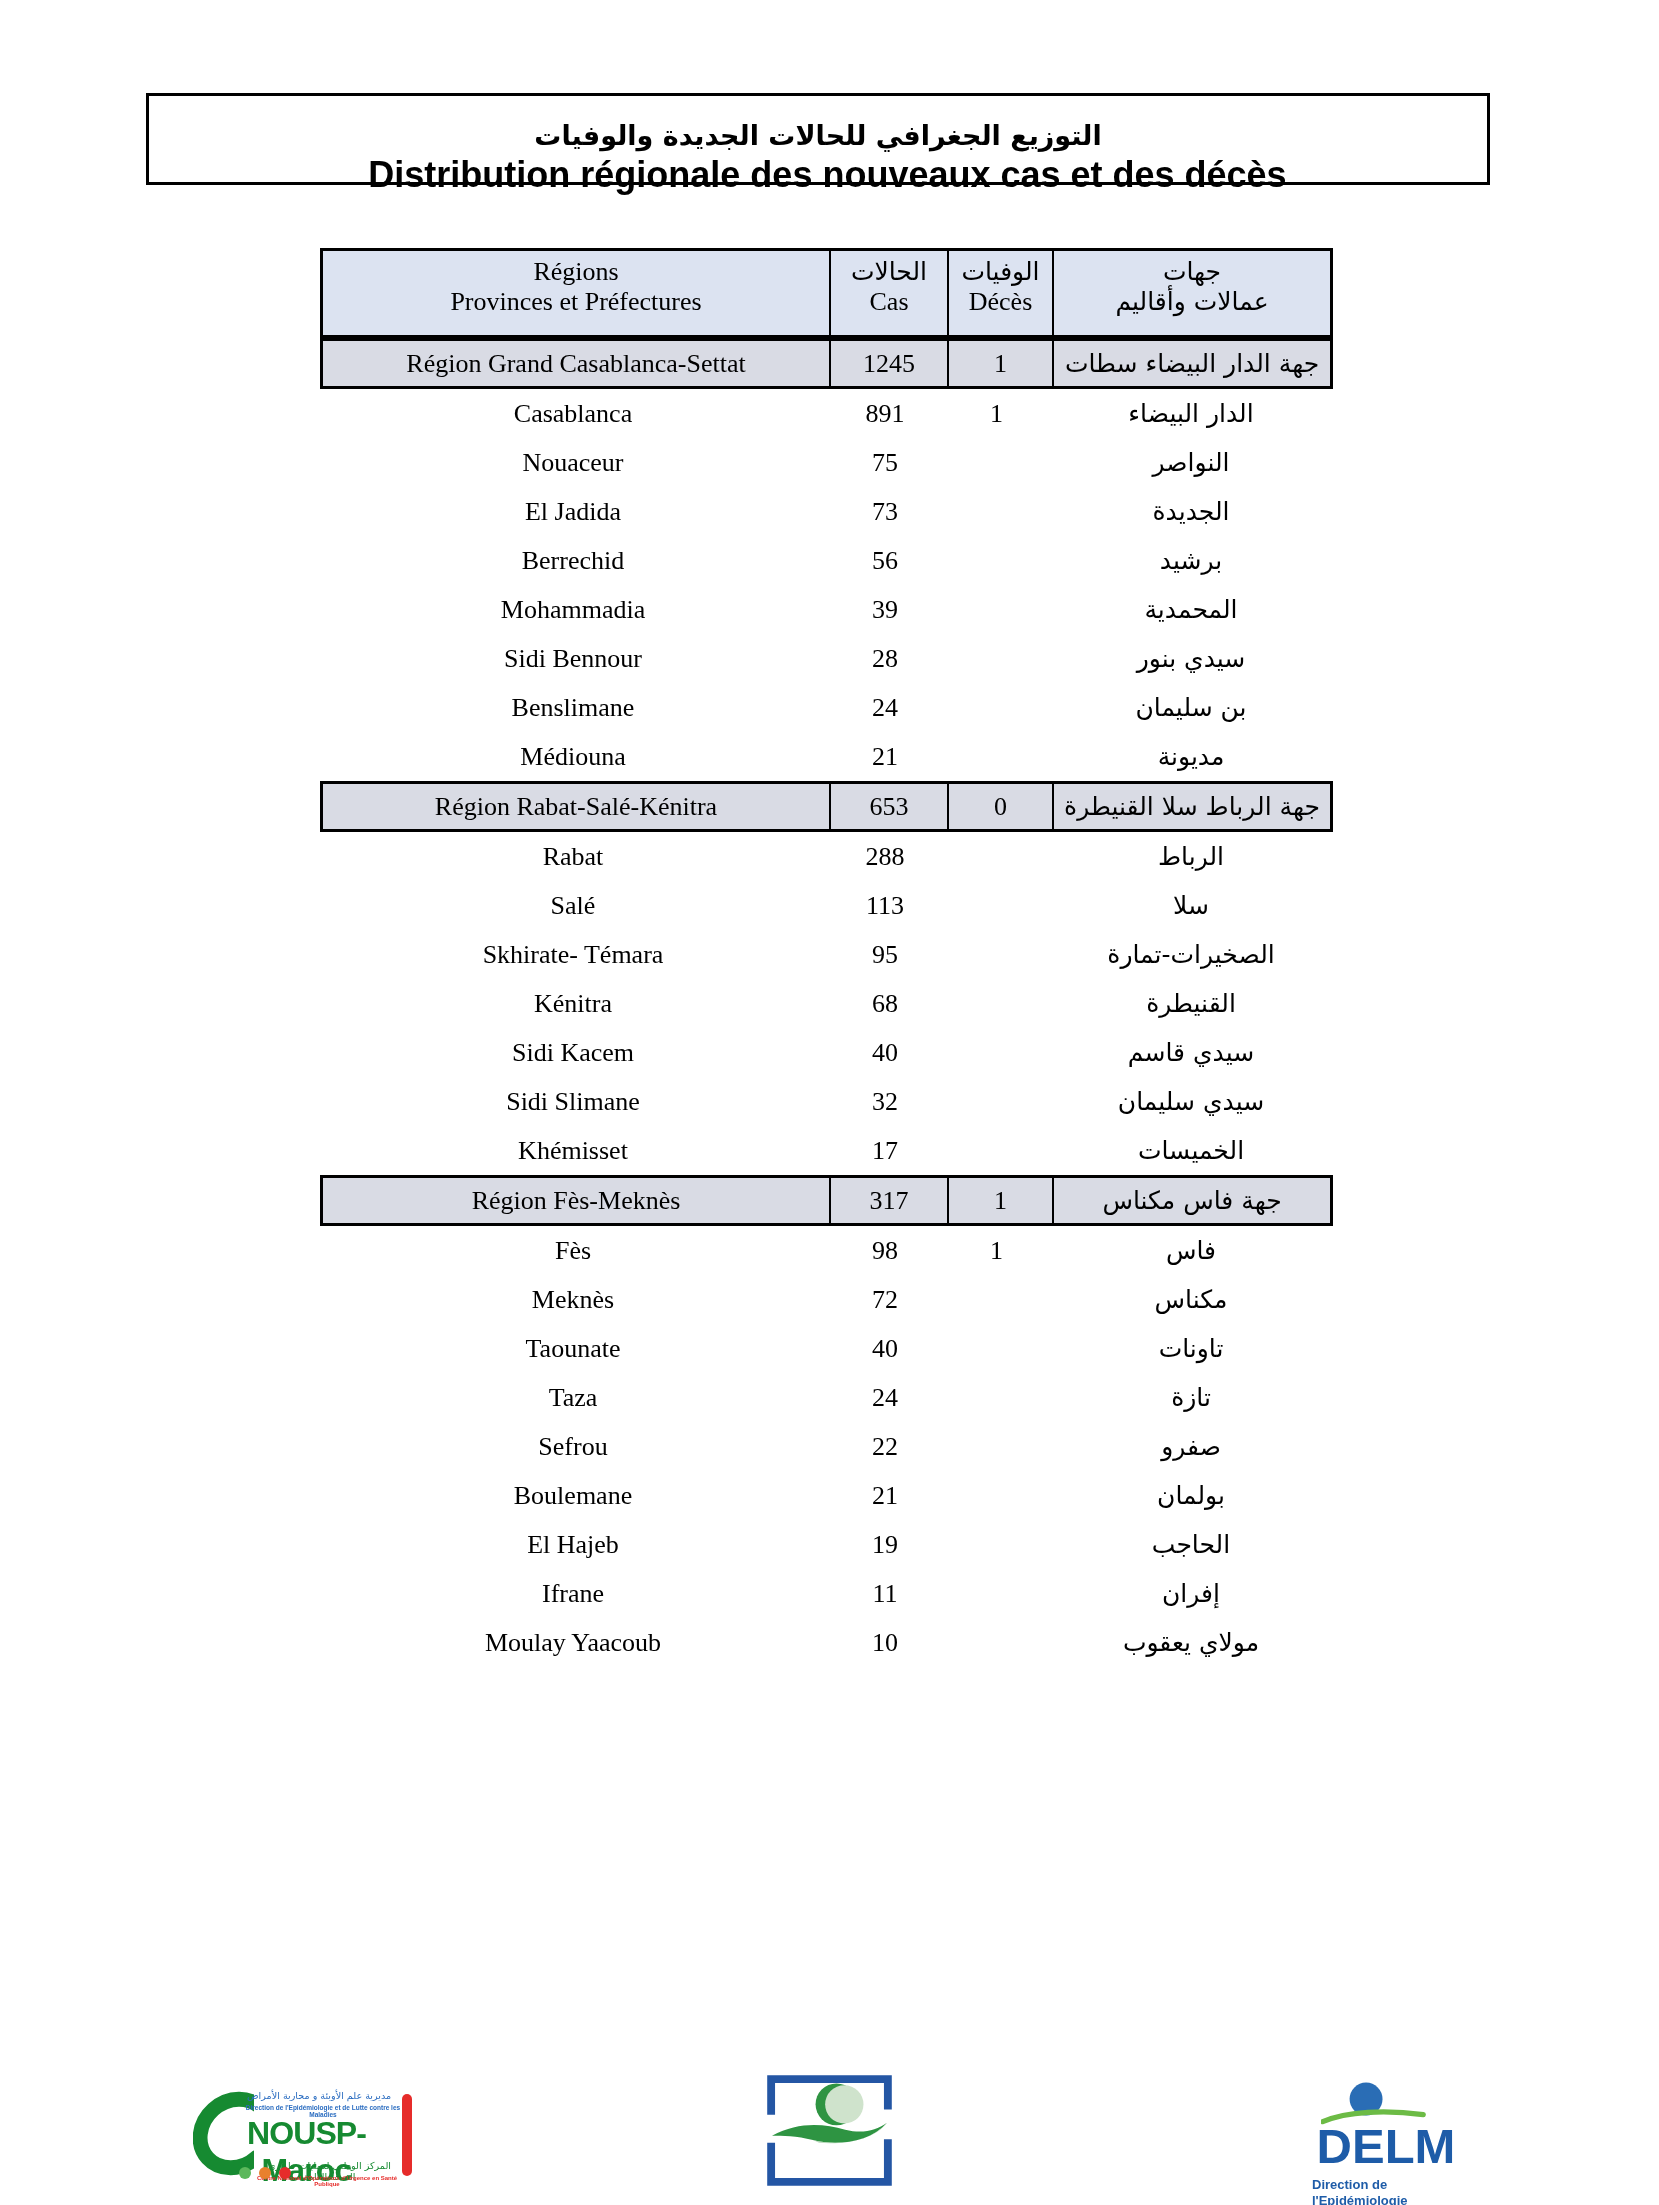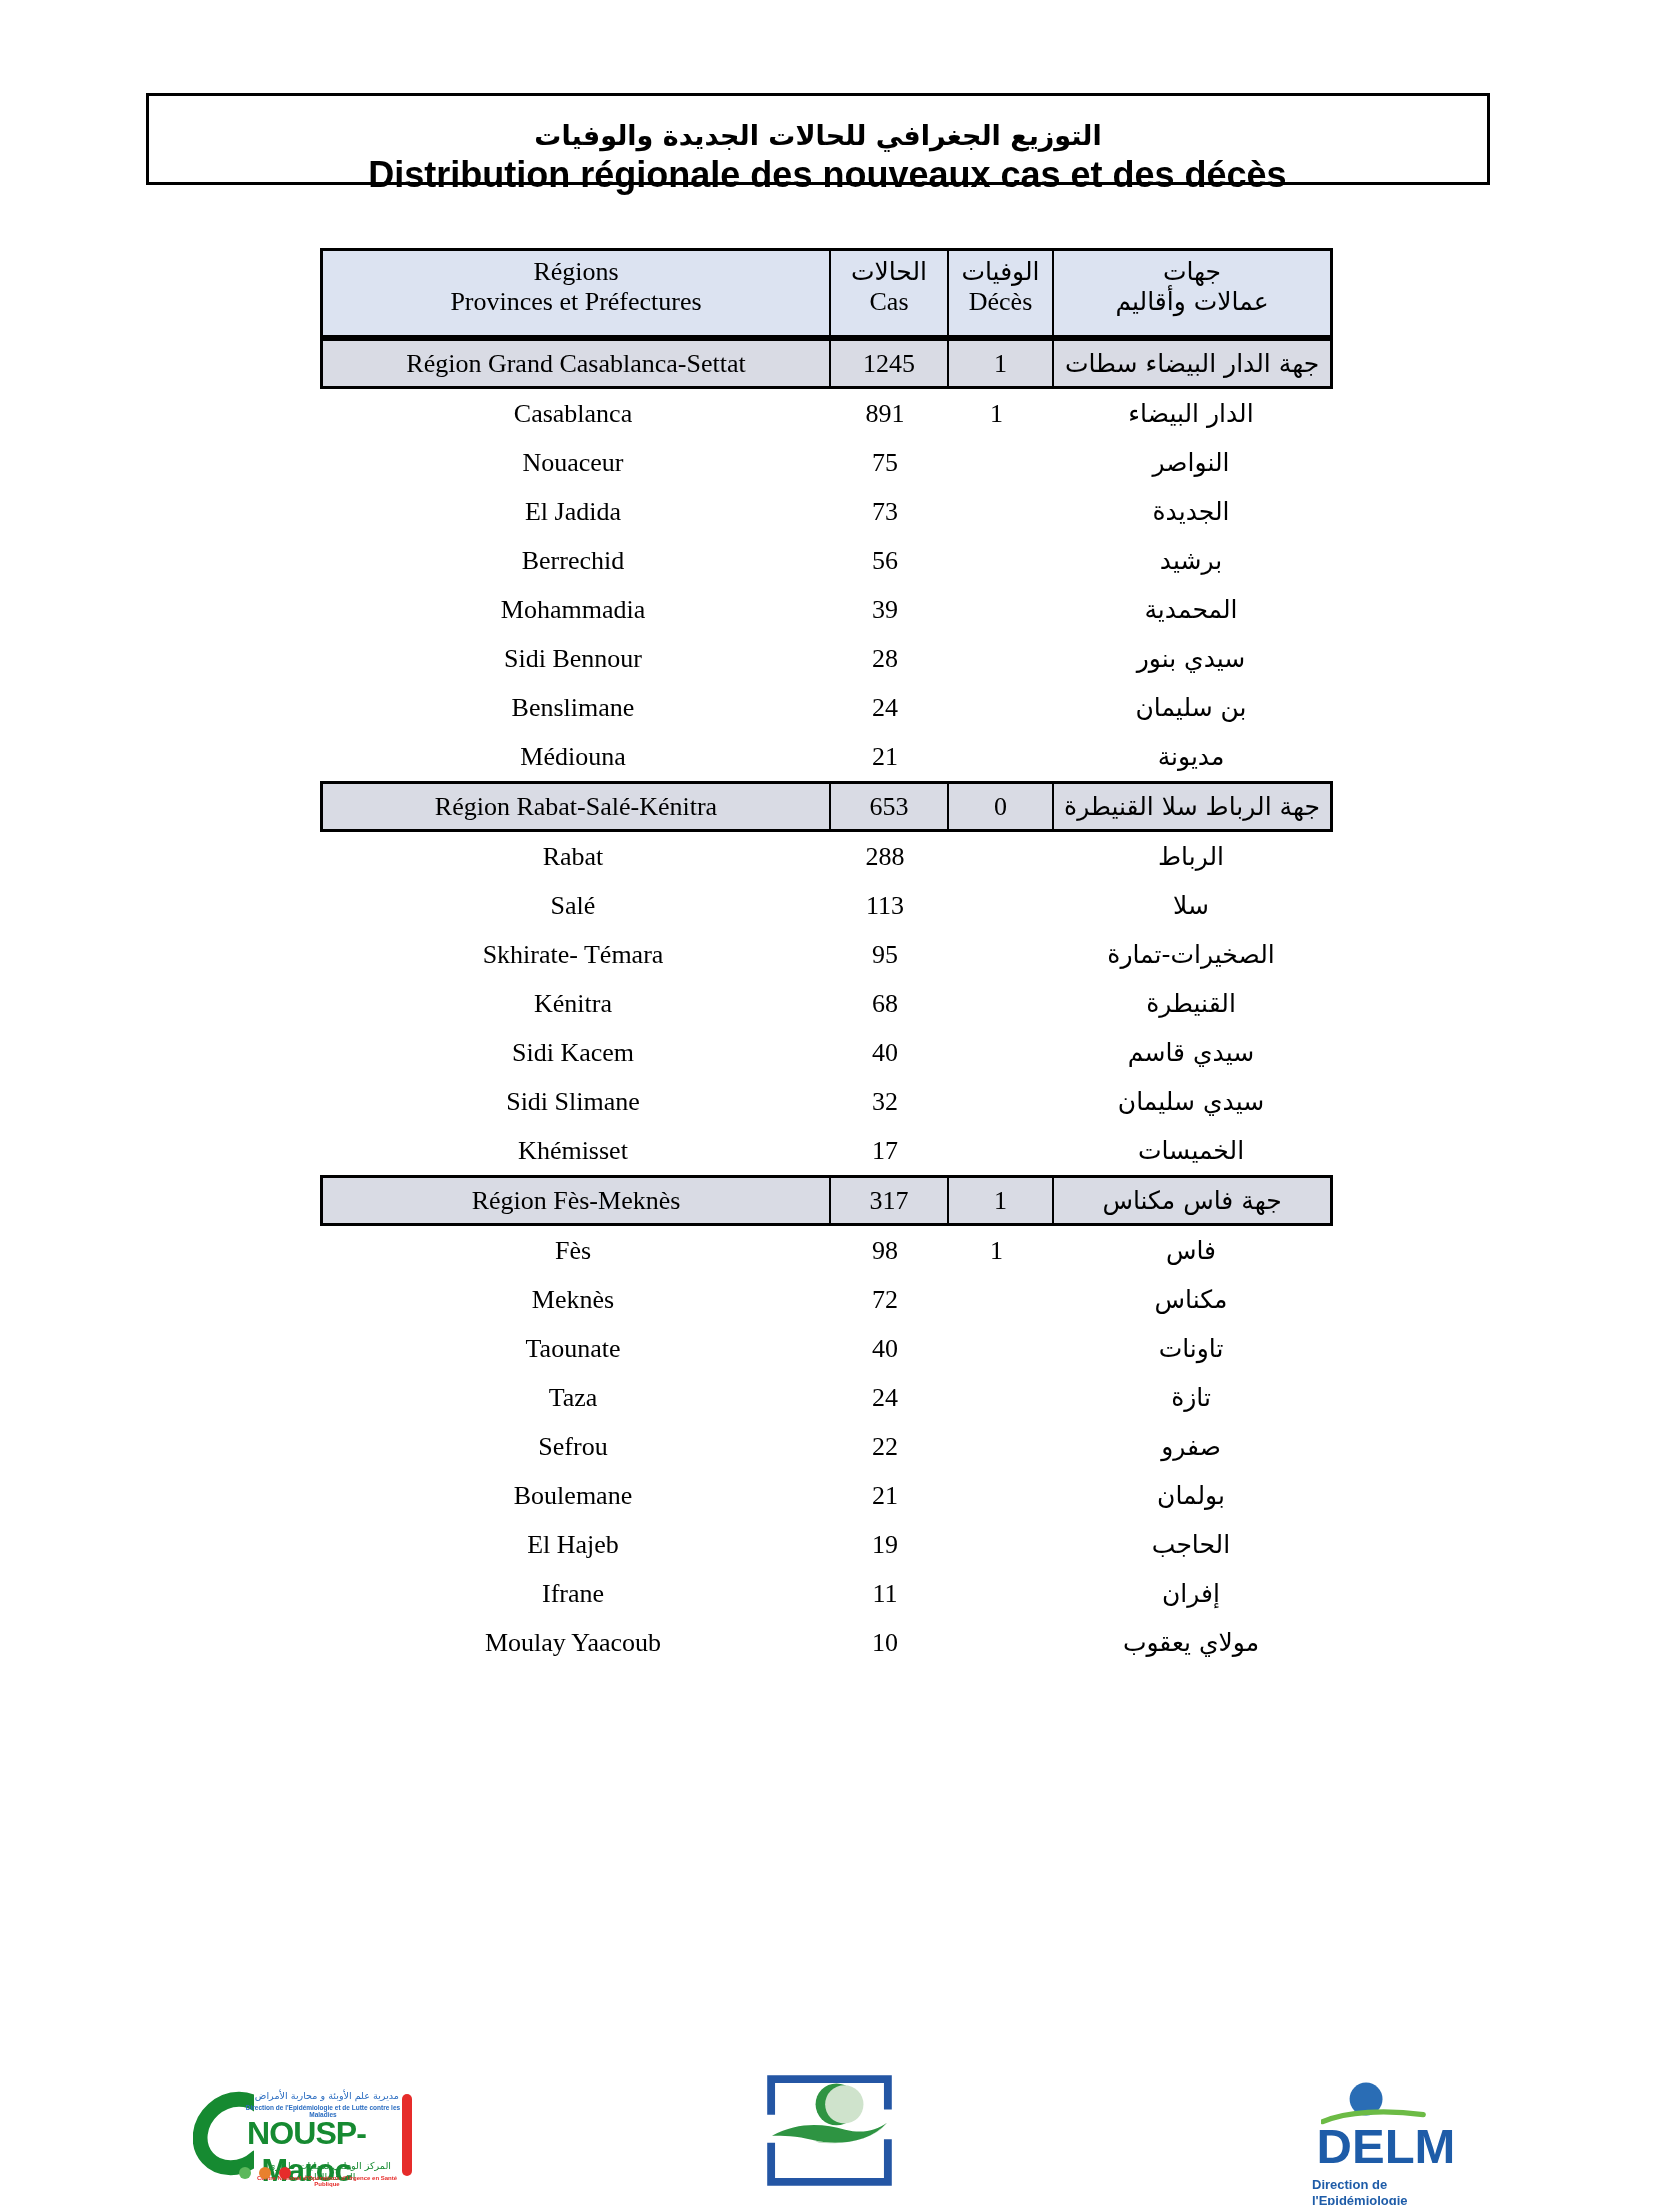--- a/index.html
+++ b/index.html
@@ -22,21 +22,21 @@
   .hcell + .hcell{border-left:2.6px solid #000;}
   .trow{display:grid;grid-template-columns:506px 118px 105px 1fr;height:49px;box-sizing:border-box;}
   .region-row{height:51px;background:#d9dbe4;border:3.5px solid #000;}
   .region-row .tcell + .tcell{border-left:2.6px solid #000;}
   .tcell{display:flex;align-items:center;justify-content:center;font-size:26px;box-sizing:border-box;}
   .ar{font-family:"DejaVu Sans",sans-serif;font-size:25px;direction:rtl;}
 
   
   .nousp{position:absolute;left:193px;top:2080px;width:222px;height:115px;}
   .nousp-arc{position:absolute;left:0;top:8.7px;}
-  .nousp-ar-top{position:absolute;left:54px;top:9.6px;width:152px;text-align:right;
+  .nousp-ar-top{position:absolute;left:54px;top:9.6px;width:152px;text-align:left;
                 font-family:"DejaVu Sans",sans-serif;font-size:9.6px;color:#2a6cc0;direction:rtl;}
   .nousp-fr-top{position:absolute;left:43px;top:23.5px;width:174px;text-align:center;
                 font-family:"Liberation Sans",sans-serif;font-weight:bold;font-size:6.5px;color:#2a6cc0;}
   .nousp-main{position:absolute;left:33px;top:35px;width:161px;text-align:center;
               font-family:"Liberation Sans",sans-serif;font-weight:bold;font-size:32px;
               letter-spacing:-0.9px;color:#168a31;}
   .nousp-ar-bot{position:absolute;left:65px;top:80px;width:143px;text-align:center;
                 font-family:"DejaVu Sans",sans-serif;font-size:9.6px;color:#168a31;direction:rtl;}
   .nousp-fr-bot{position:absolute;left:56px;top:95px;width:156px;text-align:center;
                 font-family:"Liberation Sans",sans-serif;font-weight:bold;font-size:6px;color:#e62c2a;}

